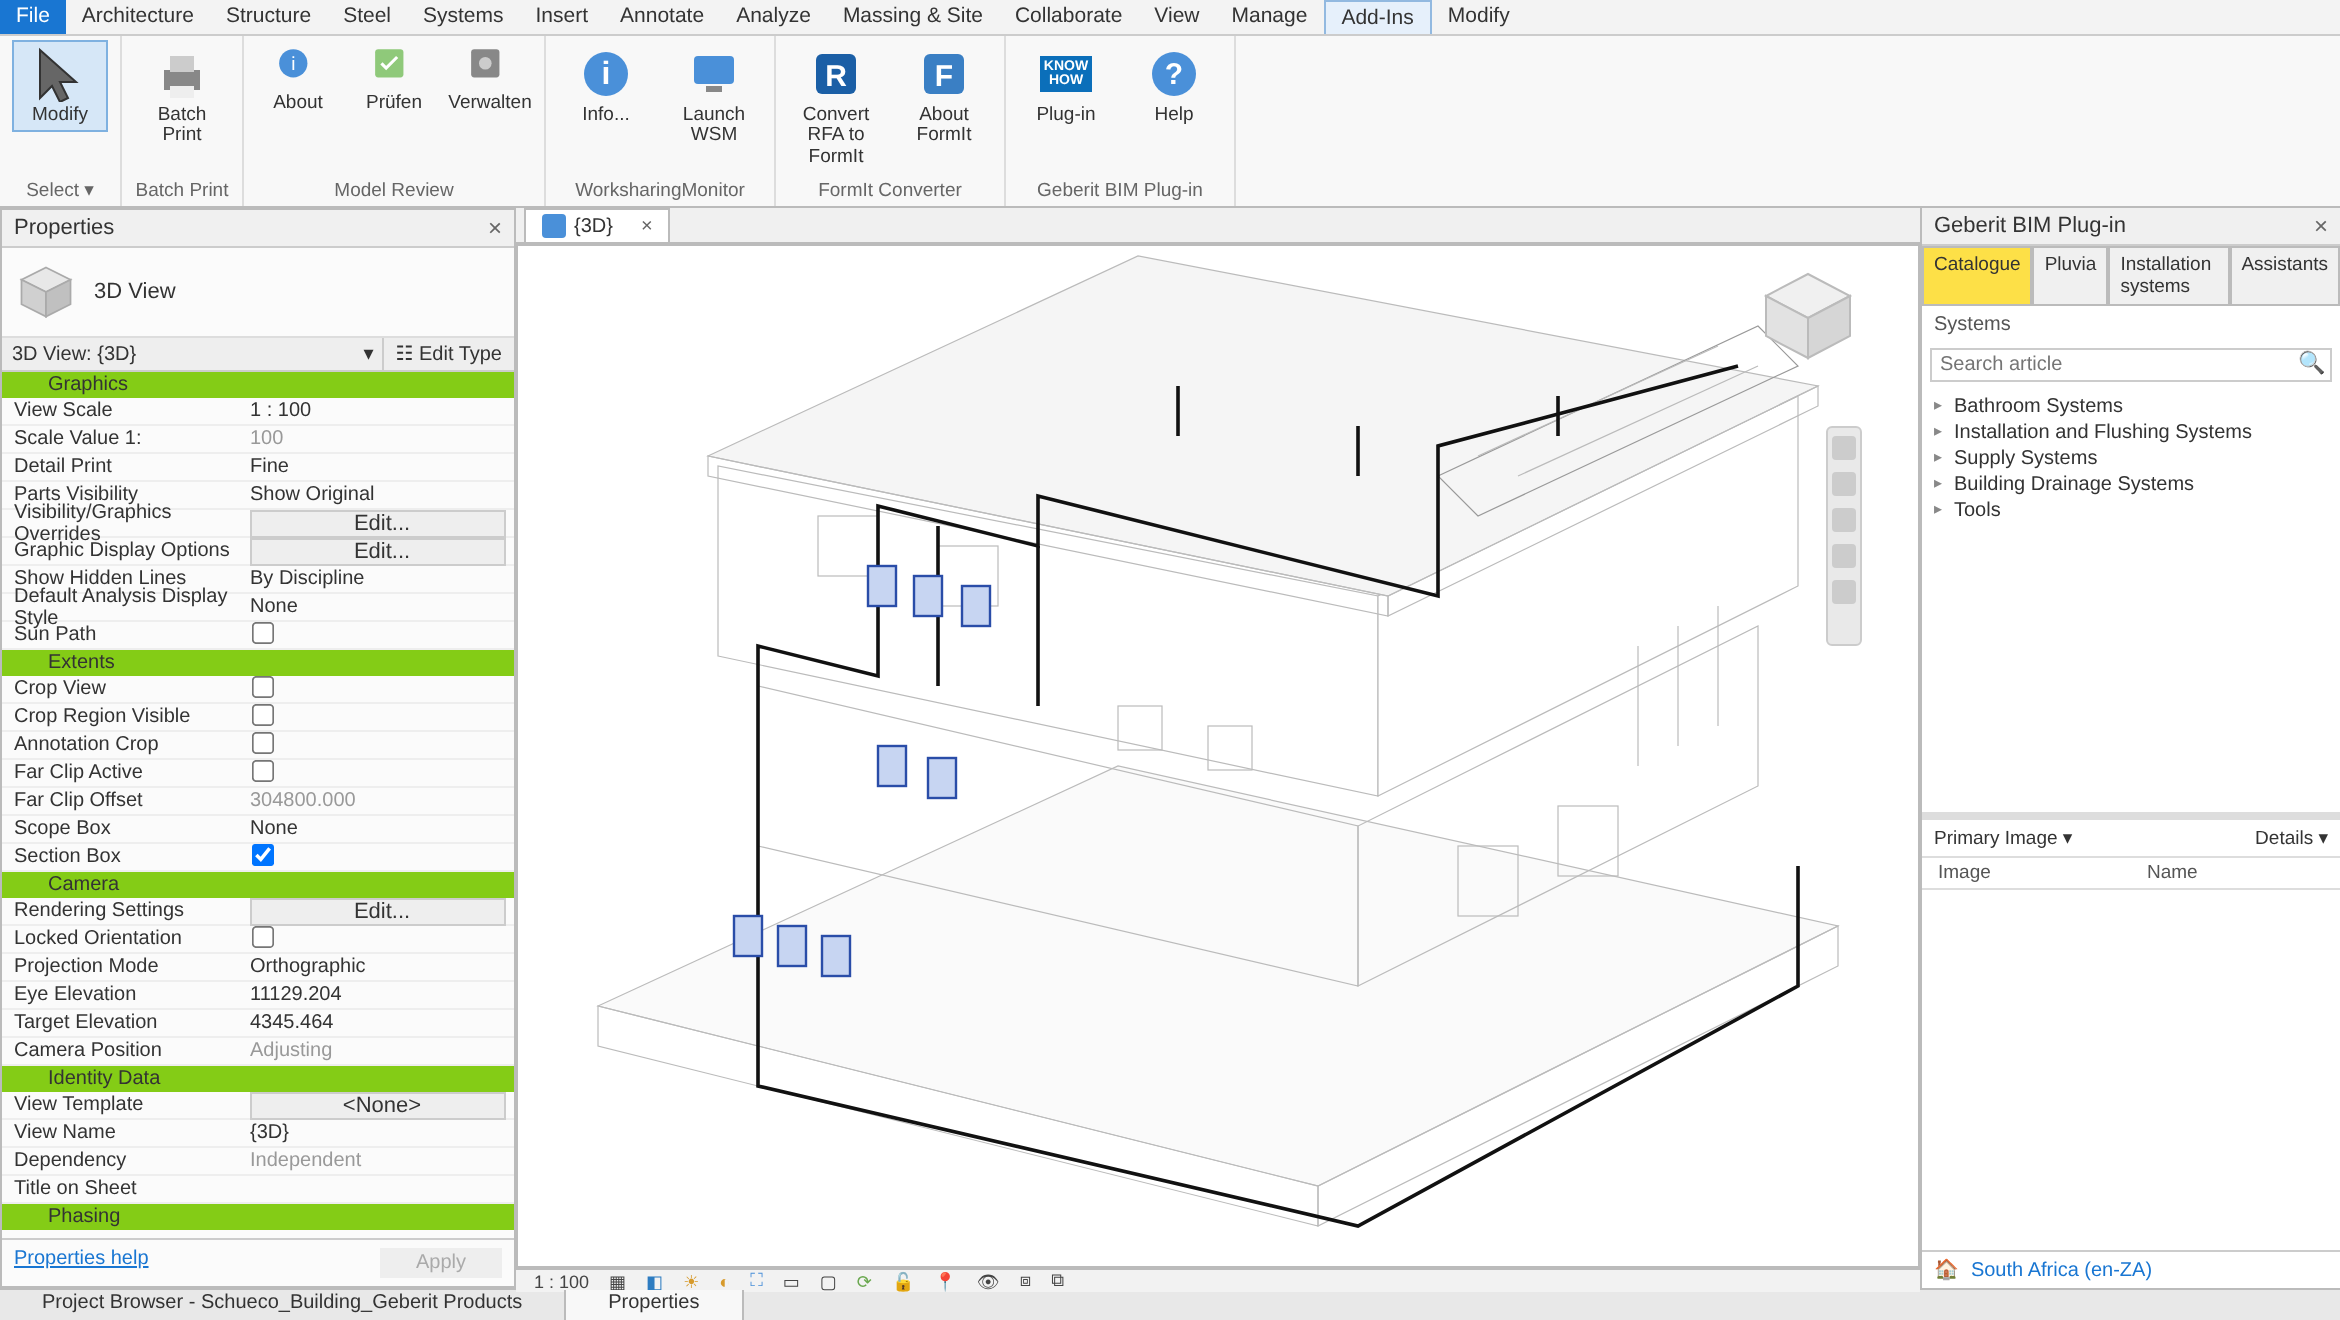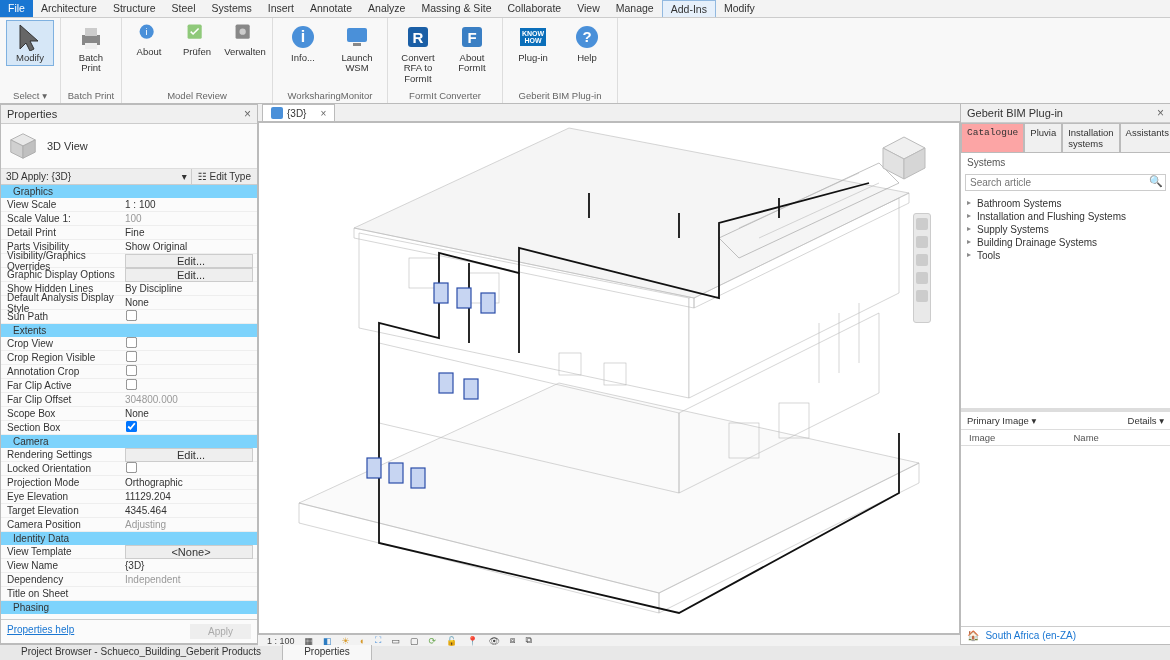--- a/index.html
+++ b/index.html
@@ -30,21 +30,21 @@
   .panel-title { background: #f0f0f0; padding: 2px 6px; font-size: 11px; border-bottom: 1px solid #ccc; display: flex; justify-content: space-between; align-items: center; }
   .close-x { cursor: pointer; color: #666; font-size: 12px; }
 
   
   .props { width: 258px; }
   .props-header { display: flex; align-items: center; padding: 8px; gap: 10px; border-bottom: 1px solid #ddd; }
   .props-header .cube { width: 28px; height: 28px; }
   .props-typebar { display: flex; align-items: center; border-bottom: 1px solid #ccc; background: #eee; font-size: 10px; }
   .props-typebar .typename { flex: 1; padding: 2px 5px; }
   .props-typebar .edit-type { padding: 2px 6px; border-left: 1px solid #ccc; cursor: pointer; }
-  .prop-section { background: #7dd3fc; font-size: 10px; padding: 1px 12px; }
+  .prop-section { background: #84cc16; font-size: 10px; padding: 1px 23px; }
   .prop-row { display: flex; font-size: 10px; border-bottom: 1px solid #eee; height: 14px; align-items: center; }
   .prop-row .k { width: 120px; padding-left: 6px; }
   .prop-row .v { flex: 1; padding-left: 4px; color: #333; }
   .prop-row .v.dim { color: #999; }
   .prop-row .v.btn { text-align: center; background: #eee; margin: 1px 4px; border: 1px solid #ccc; cursor: pointer; font-size: 11px; }
   .prop-row .v input[type=checkbox] { transform: scale(0.85); }
   .props-footer { margin-top: auto; border-top: 1px solid #ccc; display: flex; justify-content: space-between; padding: 4px 6px; font-size: 10px; }
   .props-footer a { color: #1976d2; text-decoration: underline; cursor: pointer; }
   .props-footer .apply { color: #aaa; padding: 2px 18px; background: #eee; }
 
@@ -69,21 +69,21 @@
 
   
   .bottom-tabs { display: flex; height: 16px; background: #e8e8e8; font-size: 10px; border-top: 1px solid #bbb; }
   .bottom-tabs .btab { padding: 1px 21px; border-right: 1px solid #bbb; cursor: pointer; }
   .bottom-tabs .btab.active { background: #f8f8f8; }
 
   
   .plugin { width: 210px; border-left: 1px solid #bbb; display: flex; flex-direction: column; }
   .plugin-tabs { display: flex; font-size: 9.5px; border-bottom: 1px solid #bbb; }
   .plugin-tabs .ptab { padding: 3px 5px; border: 1px solid #bbb; border-bottom: none; background: #f0f0f0; cursor: pointer; }
-  .plugin-tabs .ptab.active { background: #fca5a5; font-family: Liberation Mono, monospace; }
+  .plugin-tabs .ptab.active { background: #fde047; }
   .plugin .sec-label { font-size: 10px; padding: 4px 6px; color: #555; }
   .plugin .search { display: flex; margin: 2px 4px; border: 1px solid #ccc; }
   .plugin .search input { flex: 1; border: none; font-size: 10px; padding: 2px 4px; outline: none; }
   .plugin .search .mag { width: 18px; text-align: center; color: #888; cursor: pointer; }
   .plugin .tree { padding: 4px 4px; font-size: 10px; }
   .plugin .tree .node { padding: 1px 0 1px 12px; position: relative; cursor: pointer; }
   .plugin .tree .node::before { content: "▸"; position: absolute; left: 2px; color: #888; font-size: 8px; }
   .plugin .splitter { height: 4px; background: #ddd; cursor: row-resize; }
   .plugin .detail-head { display: flex; justify-content: space-between; gap: 10px; font-size: 9.5px; padding: 3px 6px; border-bottom: 1px solid #ddd; }
   .plugin .detail-head span { cursor: pointer; }
@@ -252,21 +252,21 @@
     </div>
     <div class="props-header">
       <svg class="cube" viewBox="0 0 32 32">
         <polygon points="16,2 30,9 16,16 2,9" fill="#e8e8e8" stroke="#aaa"></polygon>
         <polygon points="2,9 16,16 16,30 2,23" fill="#d0d0d0" stroke="#aaa"></polygon>
         <polygon points="30,9 16,16 16,30 30,23" fill="#c0c0c0" stroke="#aaa"></polygon>
       </svg>
       <span style="font-size:11px">3D View</span>
     </div>
     <div class="props-typebar">
-      <span class="typename">3D Apply: {3D}</span>
+      <span class="typename">3D View: {3D}</span>
       <span style="padding:0 4px">▾</span>
       <span class="edit-type">☷ <span>Edit Type</span></span>
     </div>
     <div id="prop-body" style="overflow:auto; flex:1">
         <div class="prop-section">Graphics</div>
         <div class="prop-row">
           <div class="k">View Scale</div>
           <div class="v">1 : 100</div>
         </div>
         <div class="prop-row">

